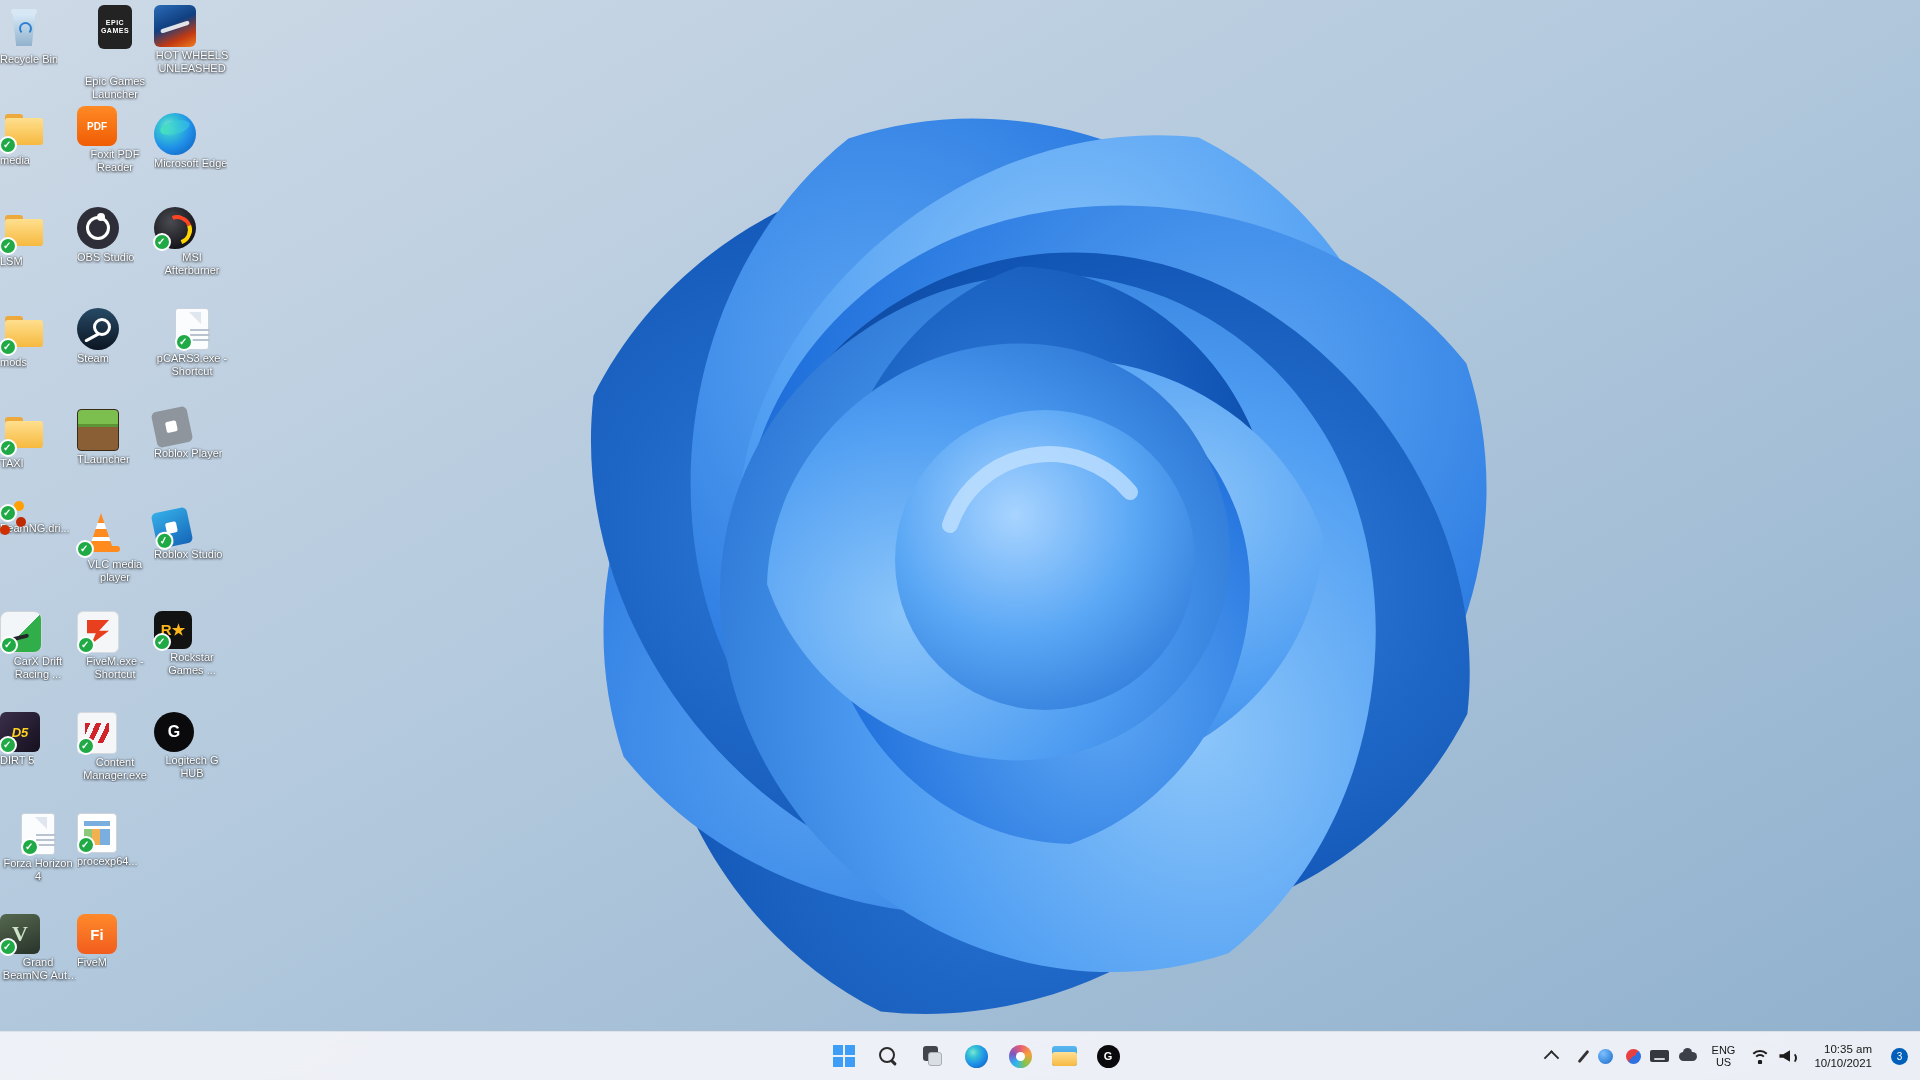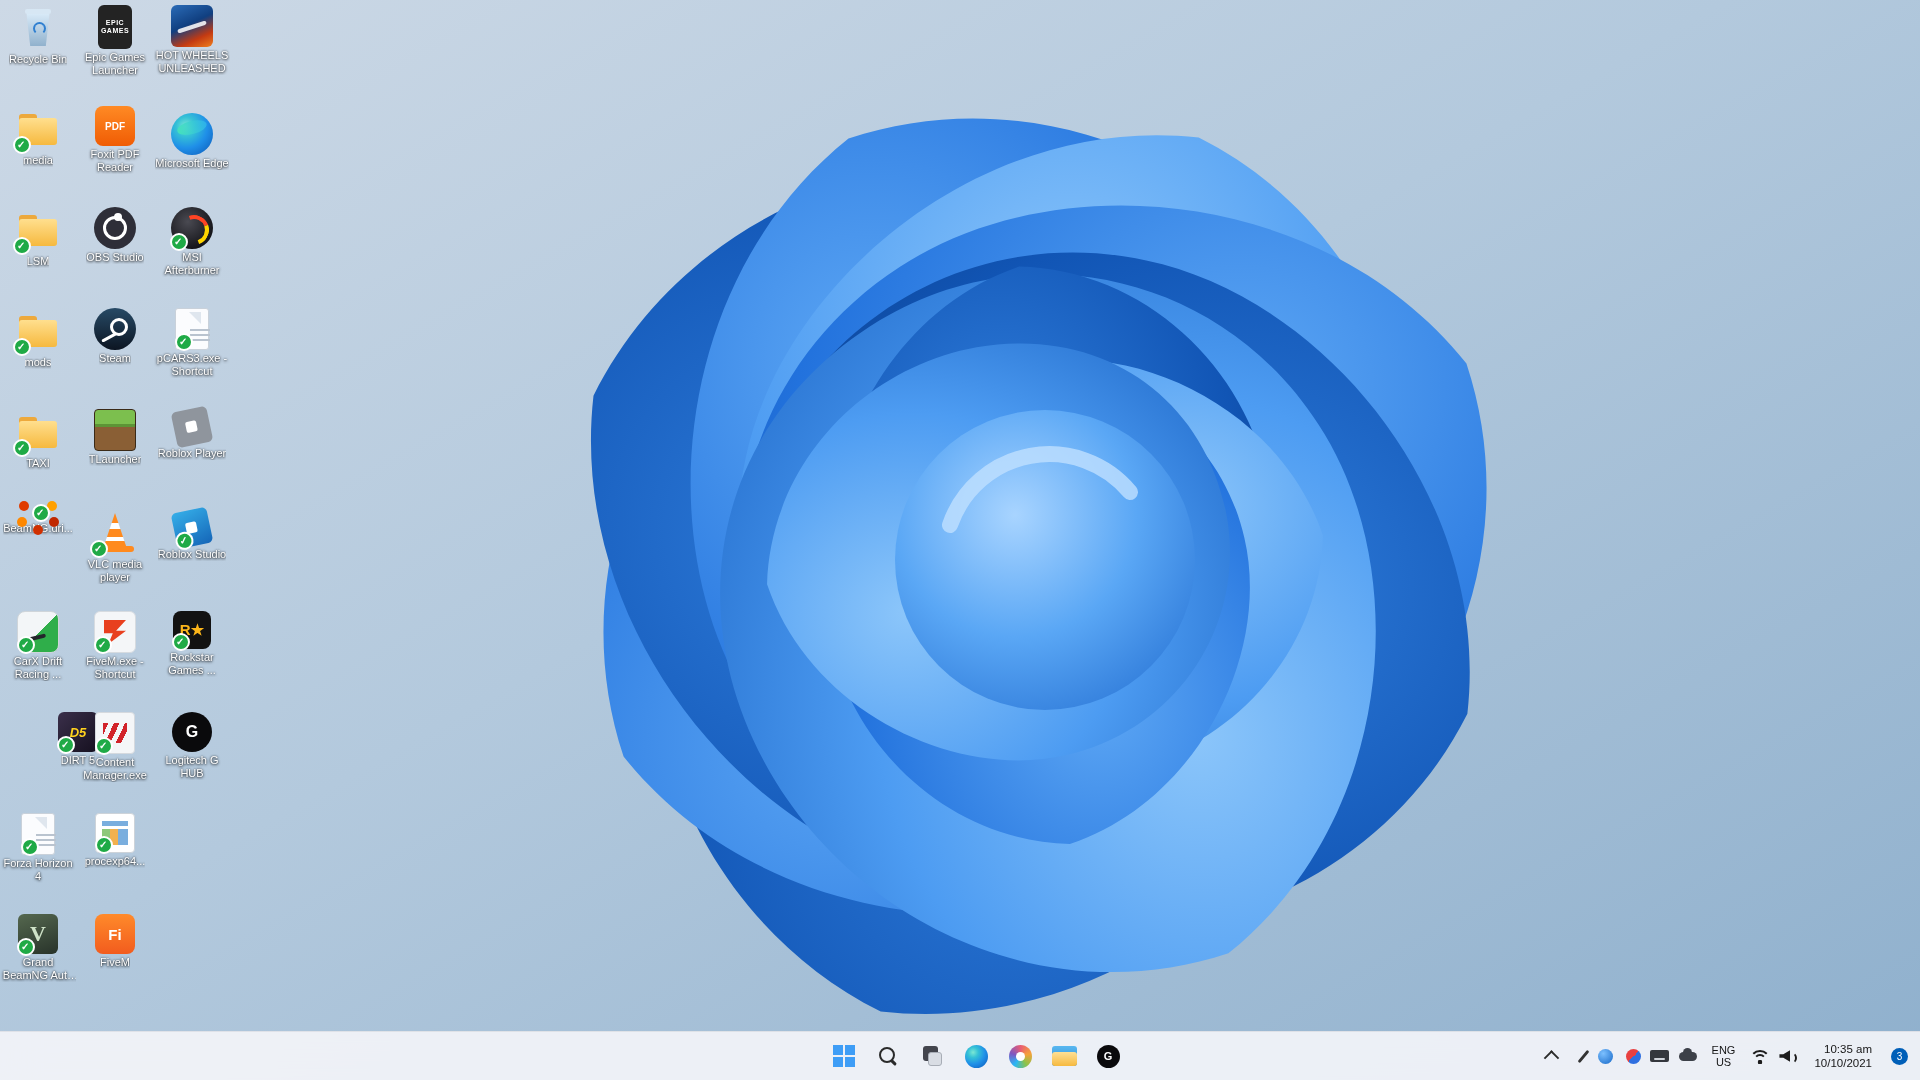--- a/index.html
+++ b/index.html
@@ -3,21 +3,21 @@
 <meta charset="utf-8">
 <style>
   html,body{margin:0;padding:0;width:1920px;height:1080px;overflow:hidden;
     font-family:"Liberation Sans",sans-serif;}
   .desktop{position:relative;width:1920px;height:1080px;overflow:hidden;}
   .wallpaper{position:absolute;inset:0;display:block;}
 
   
   #icon-grid{position:absolute;inset:0;}
   .desk-icon{position:absolute;width:76px;height:97px;display:flex;flex-direction:column;
-    align-items:center;padding-top:3px;border-radius:4px;cursor:default;}
+    align-items:flex-start;padding-top:3px;border-radius:4px;cursor:default;}
   .glyph{position:relative;width:48px;height:46px;display:flex;align-items:center;justify-content:center;}
   .glyph-text{position:relative;z-index:3;color:#fff;font-weight:bold;text-align:center;}
   .lbl{margin-top:2px;font-size:11px;line-height:13px;color:#fff;text-align:center;max-width:76px;
     text-shadow:0 1px 3px rgba(0,0,0,.85),0 0 2px rgba(0,0,0,.6);
     display:-webkit-box;-webkit-line-clamp:2;-webkit-box-orient:vertical;overflow:hidden;max-height:27px;}
   .check{position:absolute;left:-1px;bottom:-2px;width:14px;height:14px;border-radius:50%;
     background:#1faa46;border:2px solid #fff;z-index:5;}
   .check::after{content:"✓";position:absolute;left:2px;top:0px;font-size:10px;line-height:14px;color:#fff;font-weight:bold;}
 
   
@@ -201,21 +201,21 @@
     </g>
   </svg>
 
   <div id="icon-grid">
       <div class="desk-icon" style="left: 0px; top: 2px;">
         <span class="glyph g-recycle">
           <span class="rc-mark"></span>
         </span>
         <span class="lbl">Recycle Bin</span>
       </div>
-      <div class="desk-icon" style="left: 77px; top: 2px;">
+      <div class="desk-icon" style="left: 77px; top: 2px; gap: 24px;">
         <span class="glyph g-epic">
           <span class="glyph-text">EPIC
 GAMES</span>
         </span>
         <span class="lbl">Epic Games Launcher</span>
       </div>
       <div class="desk-icon" style="left: 154px; top: 2px;">
         <span class="glyph g-hotwheels"></span>
         <span class="lbl">HOT WHEELS UNLEASHED</span>
       </div>
@@ -311,21 +311,21 @@
         </span>
         <span class="lbl">FiveM.exe - Shortcut</span>
       </div>
       <div class="desk-icon" style="left: 154px; top: 608px;">
         <span class="glyph g-rockstar">
           <span class="glyph-text">R★</span>
           <span class="check"></span>
         </span>
         <span class="lbl">Rockstar Games ...</span>
       </div>
-      <div class="desk-icon" style="left: 0px; top: 709px; margin-left: 40px;">
+      <div class="desk-icon" style="left: 0px; top: 709px;">
         <span class="glyph g-dirt5">
           <span class="glyph-text">D5</span>
           <span class="check"></span>
         </span>
         <span class="lbl">DIRT 5</span>
       </div>
       <div class="desk-icon" style="left: 77px; top: 709px;">
         <span class="glyph g-cm">
           <span class="check"></span>
         </span>

